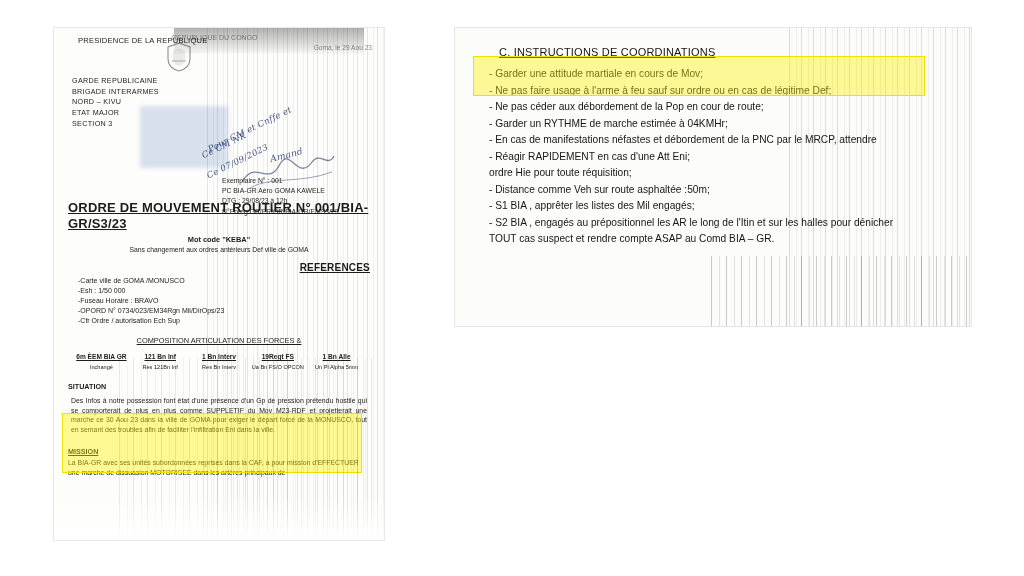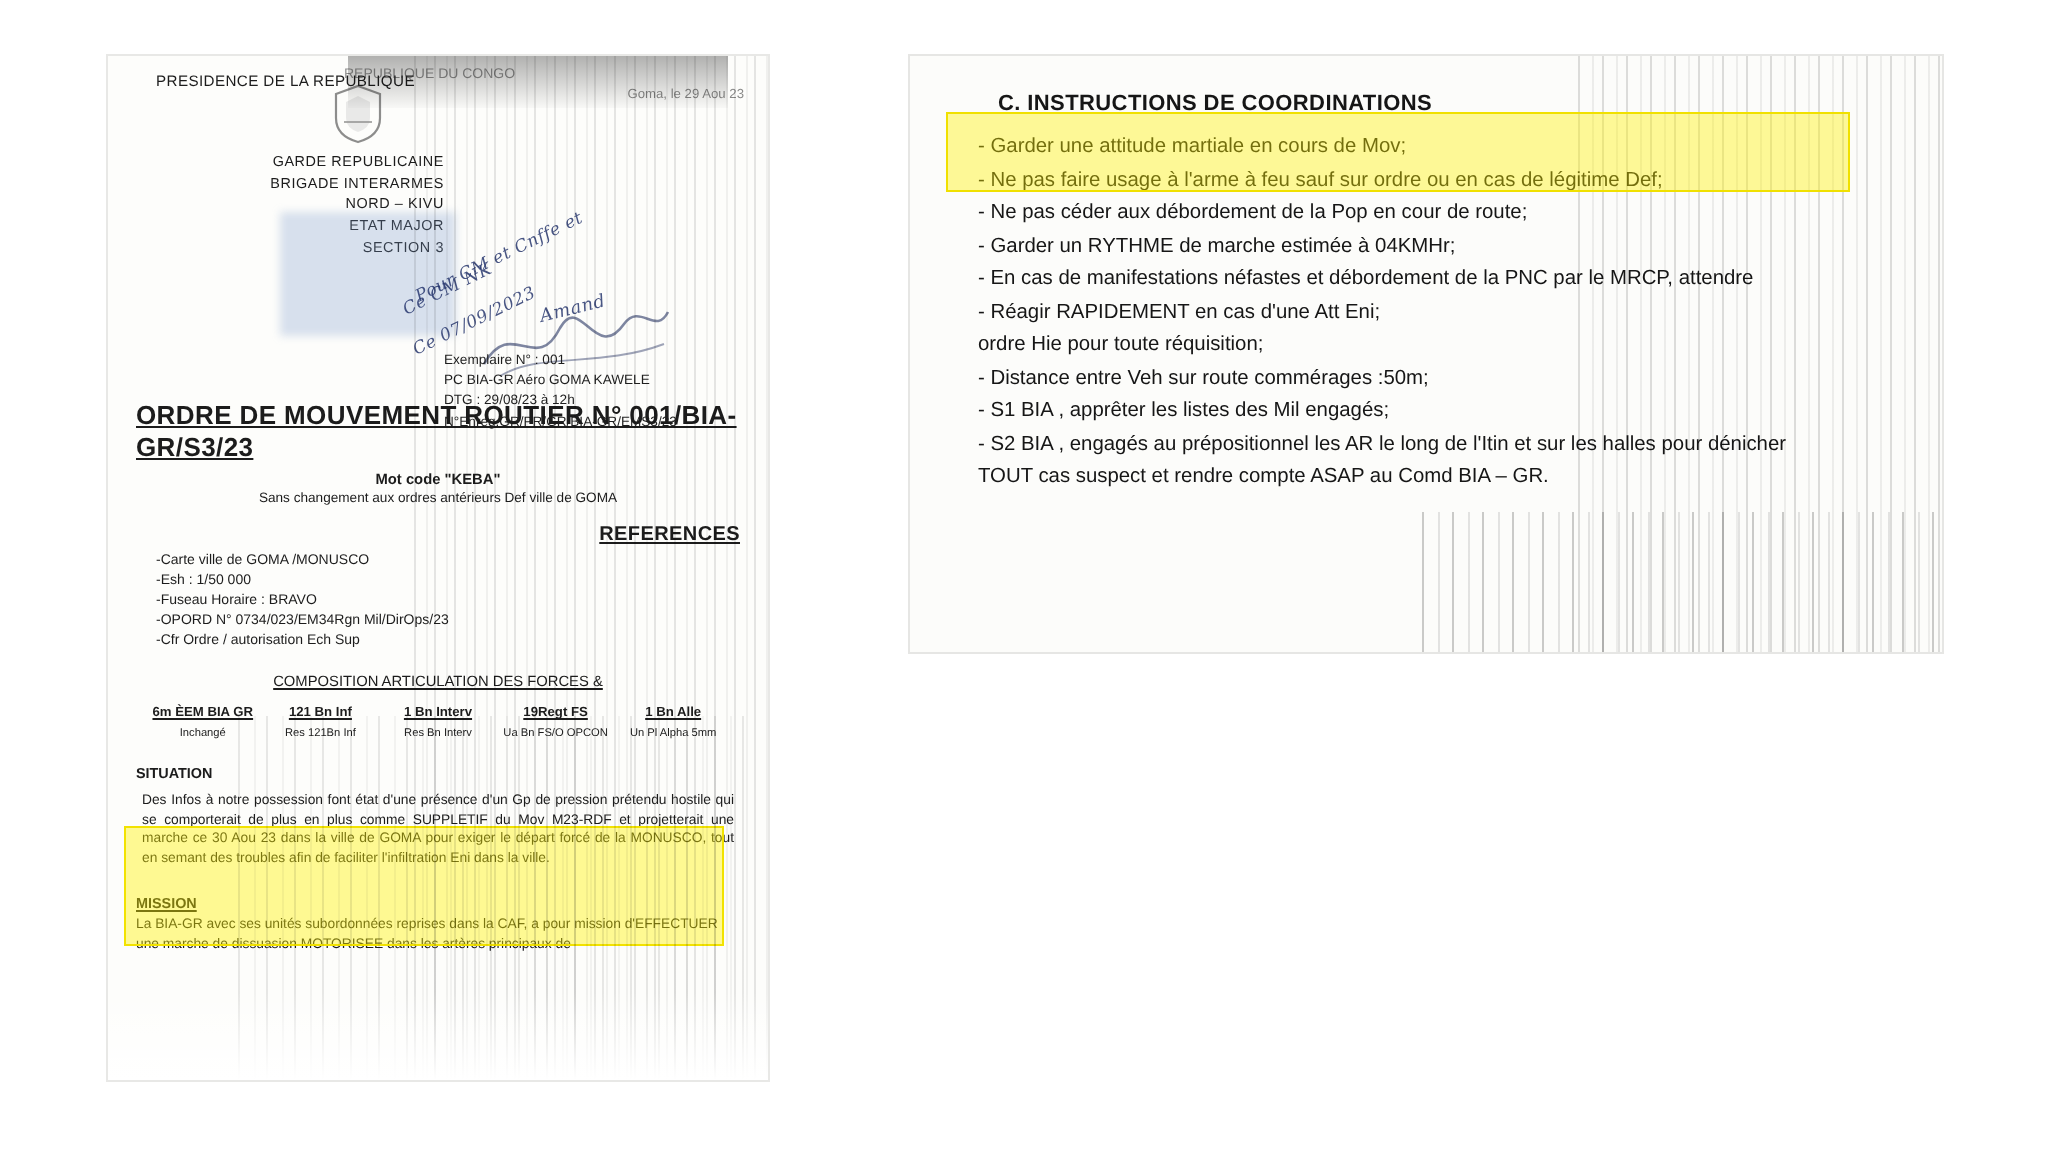--- a/index.html
+++ b/index.html
@@ -92,21 +92,21 @@
     color: #2b2b2b;
     opacity: .55;
   }
   .crest {
     position: absolute;
     left: 112px; top: 14px;
     width: 26px; height: 30px;
     opacity: .55;
   }
   .hdr-block {
-    text-align: right;
+    text-align: left;
     width: 150px;
     margin-left: 4px;
     margin-top: 30px;
     font-size: 7.2px;
     line-height: 1.5;
     letter-spacing: .3px;
   }
   .hdr-block div { white-space: nowrap; }
 
   
@@ -268,21 +268,21 @@
       repeating-linear-gradient(90deg,
         rgba(0,0,0,0.00) 0px, rgba(0,0,0,0.00) 6px,
         rgba(0,0,0,0.20) 6px, rgba(0,0,0,0.20) 7px,
         rgba(0,0,0,0.00) 7px, rgba(0,0,0,0.00) 14px,
         rgba(0,0,0,0.10) 14px, rgba(0,0,0,0.10) 15px);
     pointer-events: none;
   }
   .rp-inner { position: relative; padding: 18px 18px 0 34px; }
   .rp-title {
     font-size: 11px;
-    font-weight: bold;
+    font-weight: normal;
     text-decoration: underline;
     letter-spacing: .2px;
     margin-left: 10px;
   }
   .rp-list { margin-top: 8px; }
   .rp-list .rp-item {
     font-size: 10.2px;
     line-height: 1.62;
     white-space: nowrap;
   }
@@ -395,21 +395,21 @@
     <div class="rp-inner">
       <div class="rp-title">C. INSTRUCTIONS DE COORDINATIONS</div>
       <div class="rp-list">
         <div class="rp-item">- Garder une attitude martiale en cours de Mov;</div>
         <div class="rp-item">- Ne pas faire usage à l'arme à feu sauf sur ordre ou en cas de légitime Def;</div>
         <div class="rp-item">- Ne pas céder aux débordement de la Pop en cour de route;</div>
         <div class="rp-item">- Garder un RYTHME de marche estimée à 04KMHr;</div>
         <div class="rp-item">- En cas de manifestations néfastes et débordement de la PNC par le MRCP, attendre</div>
         <div class="rp-item">- Réagir RAPIDEMENT en cas d'une Att Eni;</div>
         <div class="rp-item">  ordre Hie pour toute réquisition;</div>
-        <div class="rp-item">- Distance entre Veh sur route commérages :50m;</div>
+        <div class="rp-item">- Distance comme Veh sur route asphaltée :50m;</div>
         <div class="rp-item">- S1 BIA , apprêter les listes des Mil engagés;</div>
         <div class="rp-item">- S2 BIA , engagés au prépositionnel les AR le long de l'Itin et sur les halles pour dénicher</div>
         <div class="rp-item">  TOUT cas suspect et rendre compte ASAP au Comd BIA – GR.</div>
       </div>
     </div>
     <div class="rstreaks"></div>
     <div class="rstreaks-bot"></div>
   </div>
 
   <div class="hl-yellow-right"></div>

